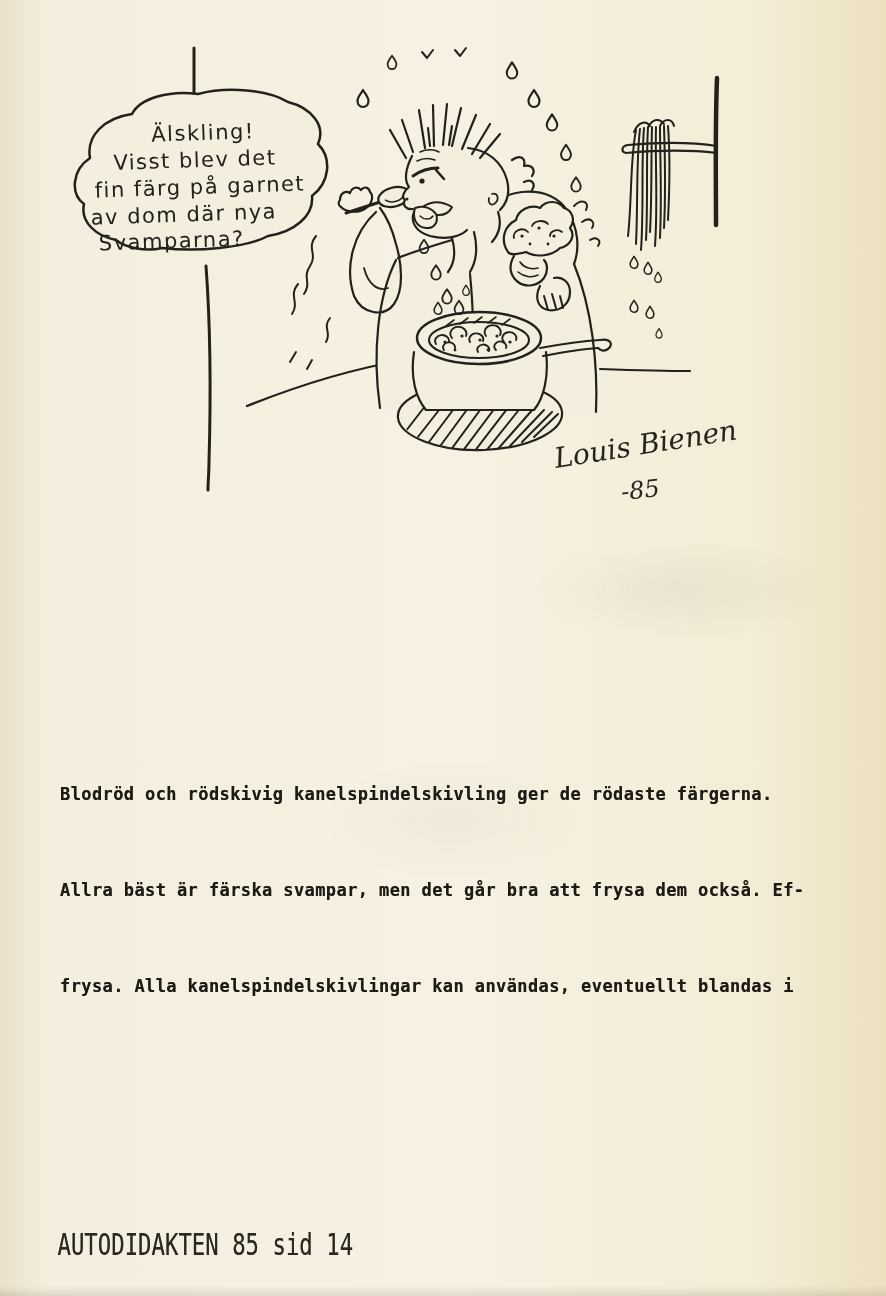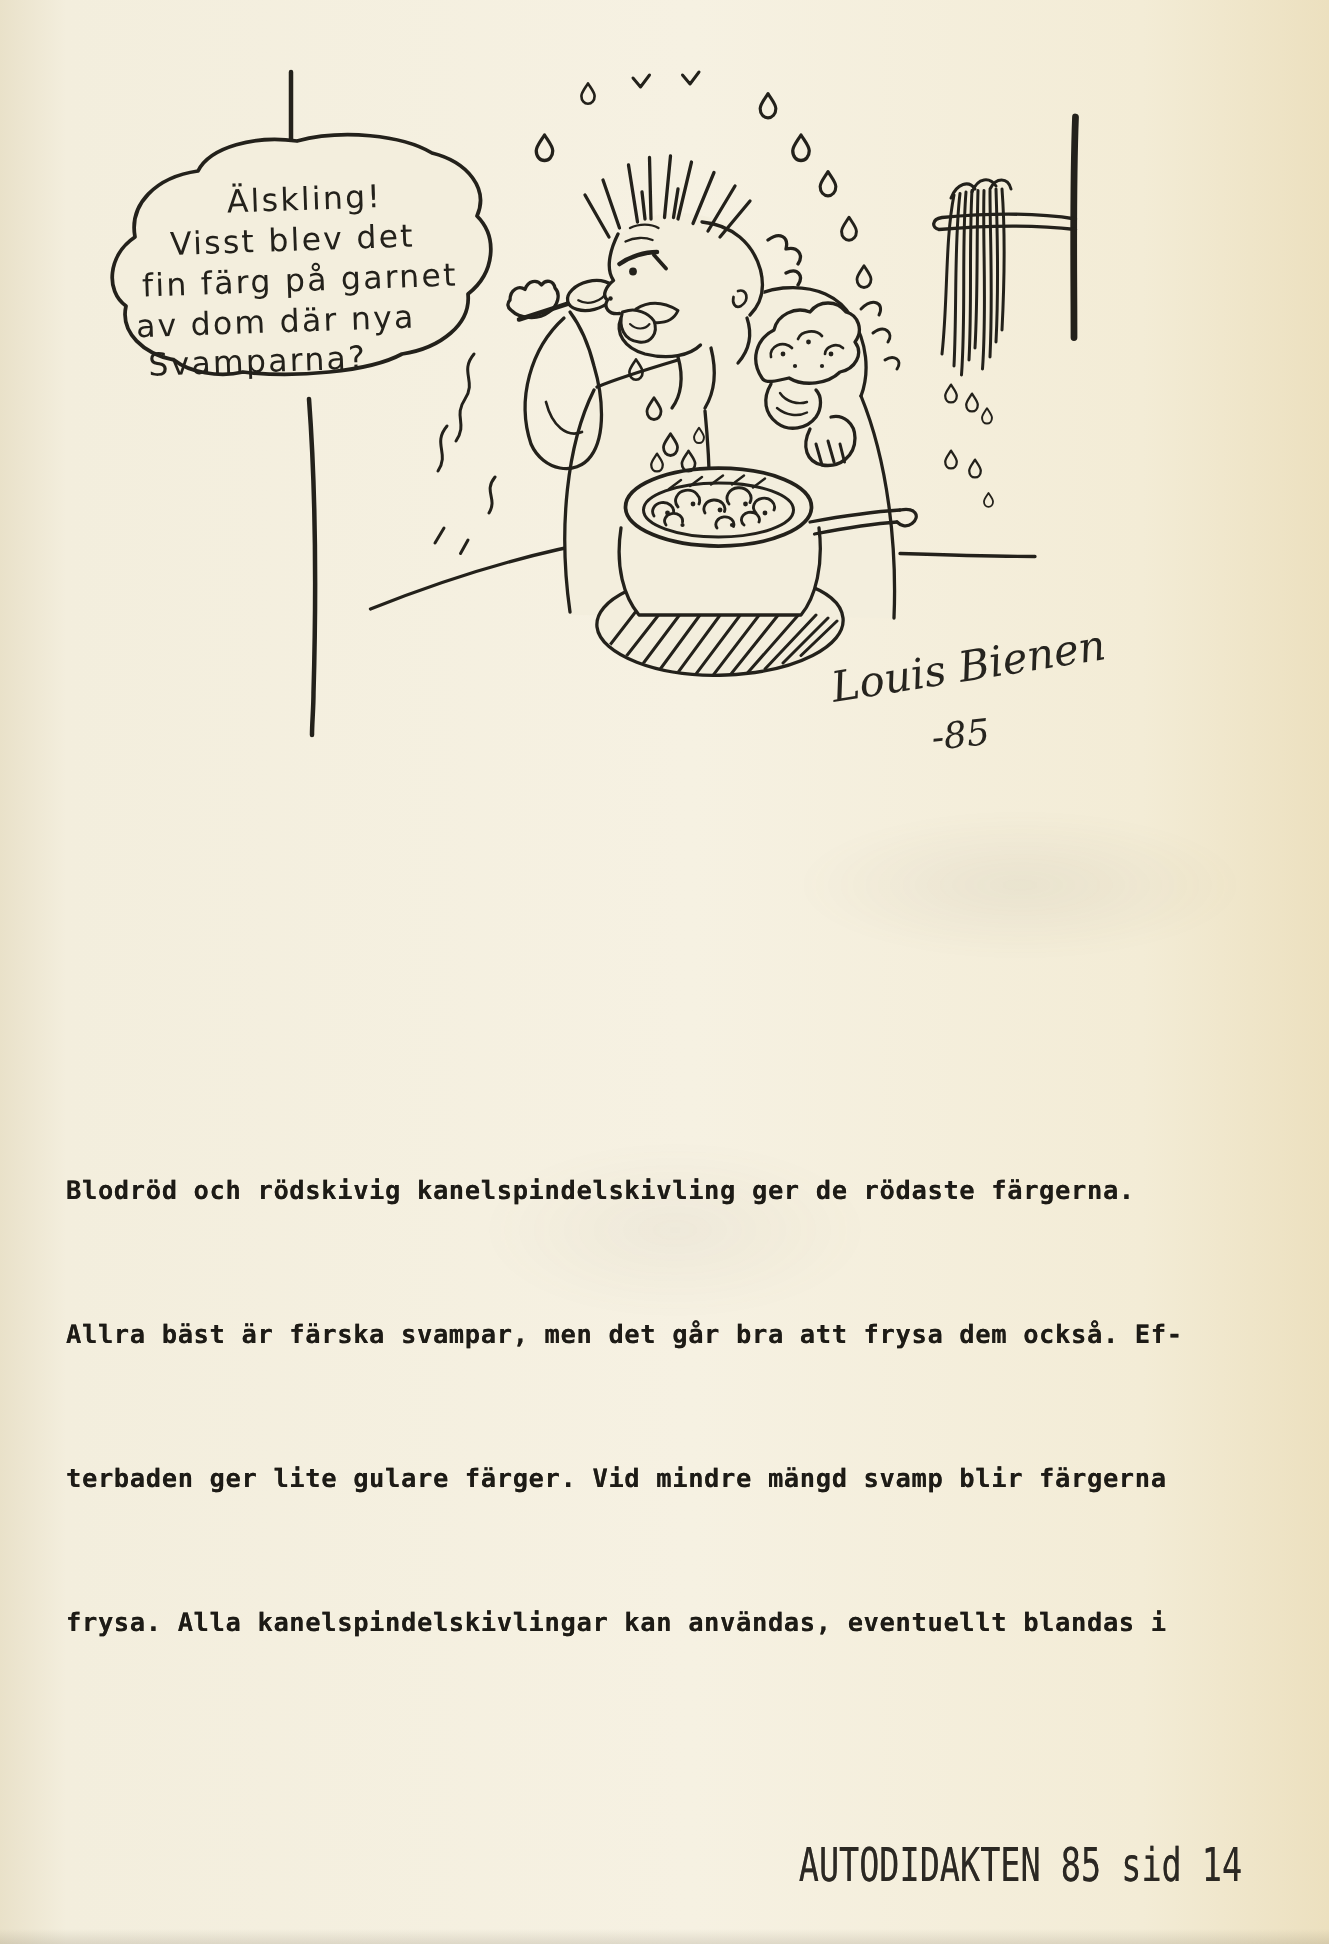--- a/index.html
+++ b/index.html
@@ -25,25 +25,25 @@
     background:radial-gradient(ellipse at center, rgba(110,100,78,.05), transparent 70%);}
 
   .cartoon{position:absolute;left:0;top:0;}
 
   .textblock{
     position:absolute;left:44px;top:650px;width:810px;
     font-weight:bold;font-size:17px;line-height:32px;letter-spacing:.4px;
     white-space:pre;color:#1d1b16;
     text-shadow:0 0 .4px rgba(29,27,22,.7);
   }
-  .para div{height:32px;}
+  .para div{height:32px;margin-left:16px;}
 
   .footer{
     position:absolute;left:0;top:1226px;width:100%;
-    text-align:right;
+    text-align:left;
   }
   .footer span{
     display:inline-block;
     font-family:"DejaVu Sans Mono", monospace;
     font-size:31px;font-weight:normal;color:#2b2823;
     transform:scaleX(.72);transform-origin:center;
     letter-spacing:0;white-space:pre;
     text-shadow:0 0 .5px rgba(43,40,35,.6);
   }
 </style>
@@ -234,21 +234,20 @@
     <g fill="#26241f" font-family="DejaVu Serif, serif" font-style="italic">
       <text font-size="28" transform="translate(556,468) rotate(-9)">Louis Bienen</text>
       <text font-size="24" transform="translate(622,500) rotate(-6)">-85</text>
     </g>
   </svg>
 
   <main class="textblock">
     <div class="para">
       <div>Blodröd och rödskivig kanelspindelskivling ger de rödaste färgerna.</div>
       <div>Allra bäst är färska svampar, men det går bra att frysa dem också. Ef-</div>
-      <div>terbaden ger lite gulare färger. Vid mindre mängd svamp blir färgerna</div>
       <div>frysa. Alla kanelspindelskivlingar kan användas, eventuellt blandas i</div>
     </div>
 
     
 
     
     
 
     
   </main>

